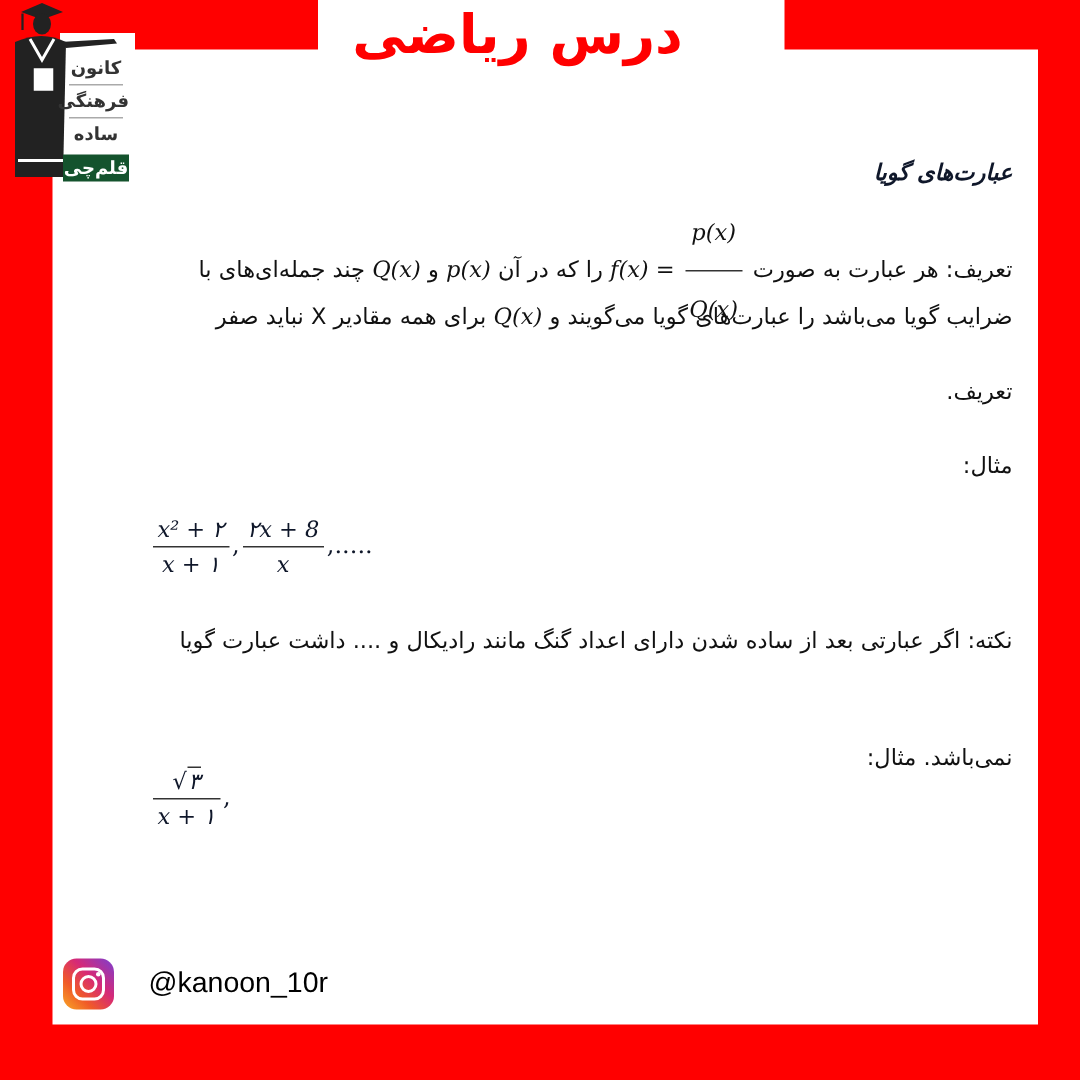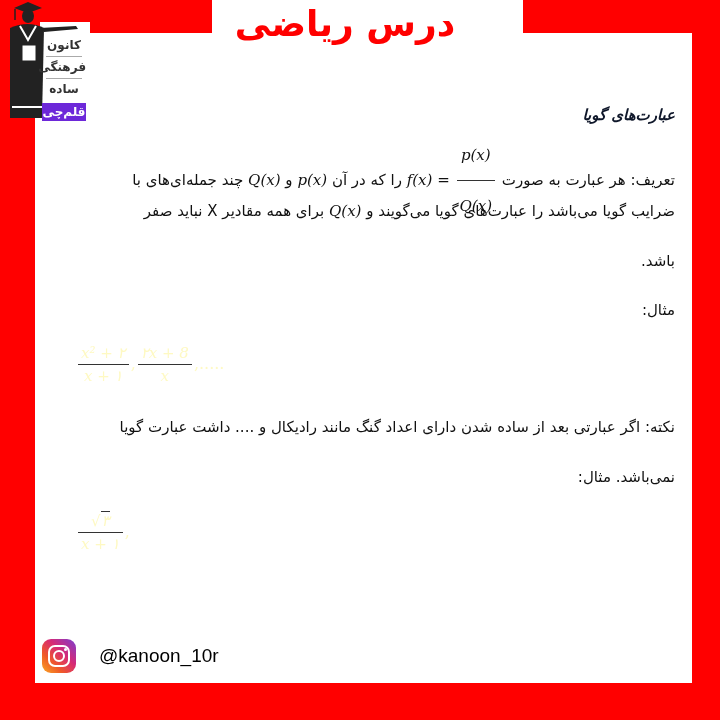--- a/index.html
+++ b/index.html
@@ -2,29 +2,29 @@
 <html><head>
 <meta charset="utf-8">
 <style>
   html, body { margin: 0; padding: 0; }
   body { width: 720px; height: 720px; position: relative; overflow: hidden; background: #ff0000; font-family: "DejaVu Sans", sans-serif; }
   .panel { position: absolute; left: 35px; top: 33px; width: 657px; height: 650px; background: #ffffff; }
   .title-pill { position: absolute; left: 212px; top: 0; width: 311px; height: 40px; background: #ffffff; }
   .title { position: absolute; left: 212px; top: 2px; width: 266px; text-align: center; direction: rtl; color: #ff0000; font-weight: bold; font-size: 36px; line-height: 44px; }
   .logo { position: absolute; left: 0; top: 0; width: 90px; height: 124px; }
   .logo-text { position: absolute; left: 42px; width: 44px; text-align: center; direction: rtl; font-weight: bold; font-size: 12px; color: #333; line-height: 14px; }
-  .logo-red { background: #6d28d9; color: #fff; }
+  .logo-red { background: #14532d; color: #fff; }
   .logo-sep { position: absolute; left: 46px; width: 36px; height: 1px; background: #aaa; }
   .text { position: absolute; direction: rtl; text-align: right; right: 45px; font-family: "DejaVu Sans", sans-serif; font-size: 15px; color: #111; white-space: nowrap; }
   .heading { color: #0f172a; font-weight: bold; font-size: 15px; font-style: italic; }
   .math { font-family: "DejaVu Serif", serif; font-style: italic; font-size: 15px; }
   .frac { display: inline-block; vertical-align: middle; text-align: center; margin: 0 2px; }
   .frac .num { display: block; border-bottom: 1px solid #333; padding: 0 3px 2px 3px; }
   .frac .den { display: block; padding: 2px 3px 0 3px; }
-  .formula { position: absolute; left: 76px; font-family: "DejaVu Serif", serif; font-size: 16px; color: #fef9c3; direction: ltr; white-space: nowrap; }
+  .formula { position: absolute; left: 100px; font-family: "DejaVu Serif", serif; font-size: 16px; color: #0f172a; direction: ltr; white-space: nowrap; }
   .sqrt { border-top: 1px solid #333; padding-left: 1px; }
   .footer { position: absolute; left: 42px; top: 638px; height: 36px; display: flex; align-items: center; }
   .ig-icon { width: 34px; height: 34px; border-radius: 9px; background: linear-gradient(45deg, #f9a825 0%, #f05a28 30%, #d62976 60%, #7b3fd1 100%); position: relative; }
   .ig-icon .ring { position: absolute; left: 6px; top: 6px; width: 18px; height: 18px; border: 2.5px solid #fff; border-radius: 7px; }
   .ig-icon .lens { position: absolute; left: 11px; top: 11px; width: 8px; height: 8px; border: 2.5px solid #fff; border-radius: 50%; }
   .ig-icon .dot { position: absolute; left: 22px; top: 9px; width: 3px; height: 3px; background: #fff; border-radius: 50%; }
   .handle { margin-left: 23px; font-family: "Liberation Sans", sans-serif; font-weight: normal; font-size: 19px; color: #000000; }
 </style>
 </head>
 <body>
@@ -70,36 +70,36 @@
   <span class="math">Q(x)</span>
   <span>چند جمله‌ای‌های با</span>
 </div>
 
 <div class="text" style="top:202px">
   <span>ضرایب گویا می‌باشد را عبارت‌های گویا می‌گویند و</span>
   <span class="math">Q(x)</span>
   <span>برای همه مقادیر X نباید صفر</span>
 </div>
 
-<div class="text" style="top:252px">باشد.</div>
+<div class="text" style="top:252px">تعریف.</div>
 
 <div class="text" style="top:301px">مثال:</div>
 
 <div class="formula" style="top:344px">
   <span class="frac math">
     <span class="num">x² + ۲</span>
     <span class="den">x + ۱</span>
   </span>,<span class="frac math">
     <span class="num">۲x + 8</span>
     <span class="den">x</span>
   </span><span>,.....</span>
 </div>
 
 <div class="text" style="top:418px">نکته: اگر عبارتی بعد از ساده شدن دارای اعداد گنگ مانند رادیکال و .... داشت عبارت گویا</div>
-<div class="text" style="top:468px">نمی‌باشد. مثال:</div>
+<div class="text" style="top:496px">نمی‌باشد. مثال:</div>
 
 <div class="formula" style="top:512px">
   <span class="frac math">
     <span class="num">√<span class="sqrt">۳</span></span>
     <span class="den">x + ۱</span>
   </span>,
 </div>
 
 <div class="footer">
   <div class="ig-icon">

